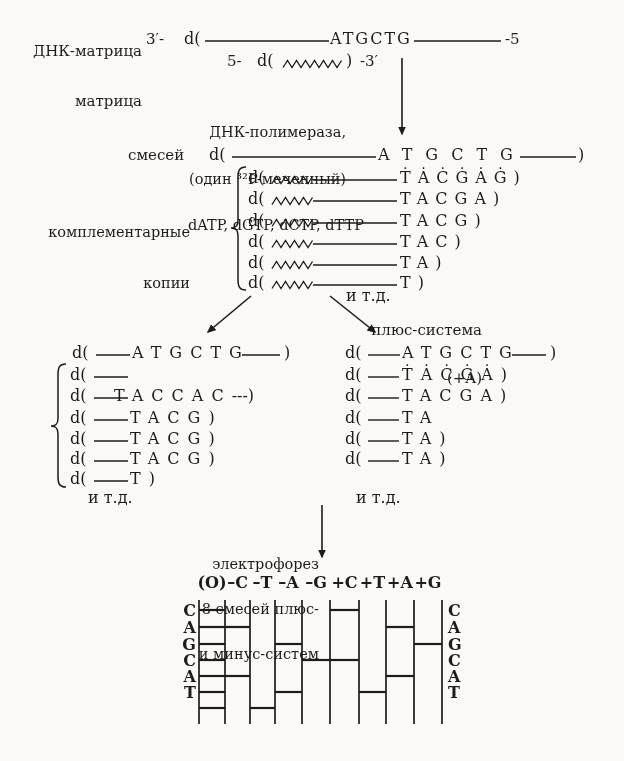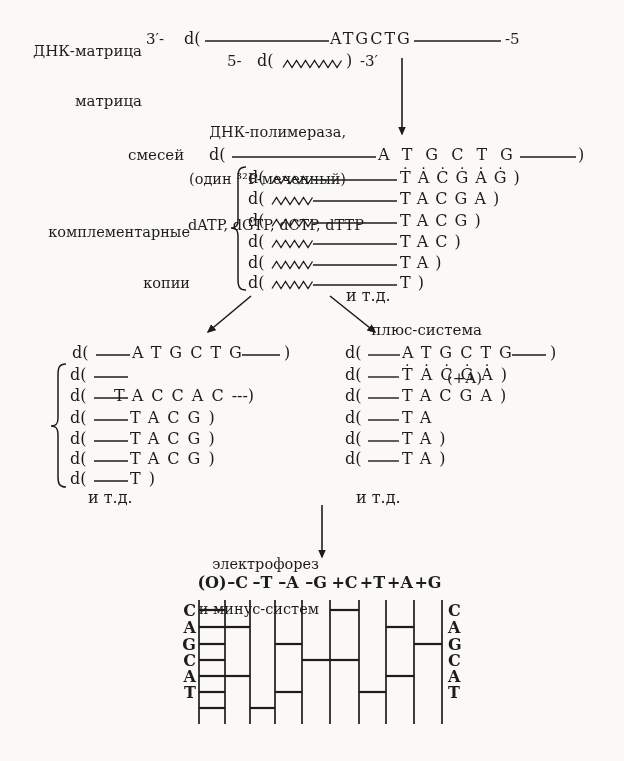--- a/index.html
+++ b/index.html
@@ -213,20 +213,21 @@
   <span class="t s16 sp8" style="left:402px; top:366px;"><span>ṪȦĊĠȦ</span><span class="tail">)</span></span>
   <span class="t s16 sp8" style="left:402px; top:387px;"><span>TACGA</span><span class="tail">)</span></span>
   <span class="t s16 sp8" style="left:402px; top:409px;"><span>TA</span><span class="tail"></span></span>
   <span class="t s16 sp8" style="left:402px; top:430px;"><span>TA</span><span class="tail">)</span></span>
   <span class="t s16 sp8" style="left:402px; top:450px;"><span>TA</span><span class="tail">)</span></span>
 
   <span class="t s14" style="left:356px; top:489px;">и т.д.</span>
 
   <div class="t c s145" style="left:185px; top:527px; width:134px; line-height:15px;">
     <div>электрофорез</div>
+    <div>8 смесей плюс-</div>
     <div>и минус-систем</div>
   </div>
 
   <div id="gel-header">
       <span class="t s16" style="left: 212px; top: 574px; transform: translateX(-50%); font-weight: 600;">(O)</span>
       <span class="t s16" style="left: 237.5px; top: 574px; transform: translateX(-50%); font-weight: 600;">–C</span>
       <span class="t s16" style="left: 262.5px; top: 574px; transform: translateX(-50%); font-weight: 600;">–T</span>
       <span class="t s16" style="left: 288.5px; top: 574px; transform: translateX(-50%); font-weight: 600;">–A</span>
       <span class="t s16" style="left: 316px; top: 574px; transform: translateX(-50%); font-weight: 600;">–G</span>
       <span class="t s16" style="left: 344.5px; top: 574px; transform: translateX(-50%); font-weight: 600;">+C</span>

